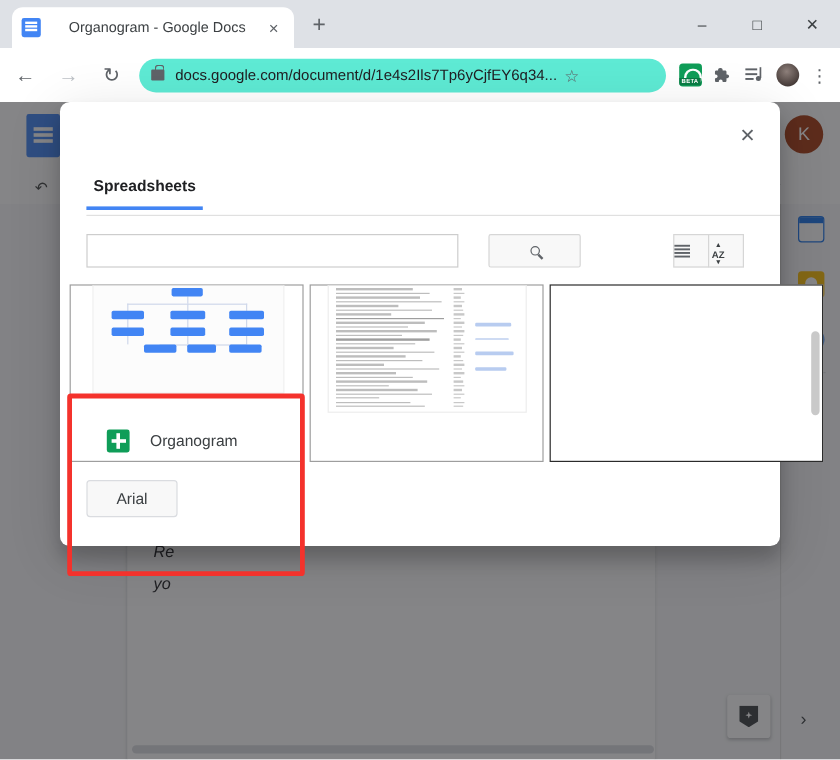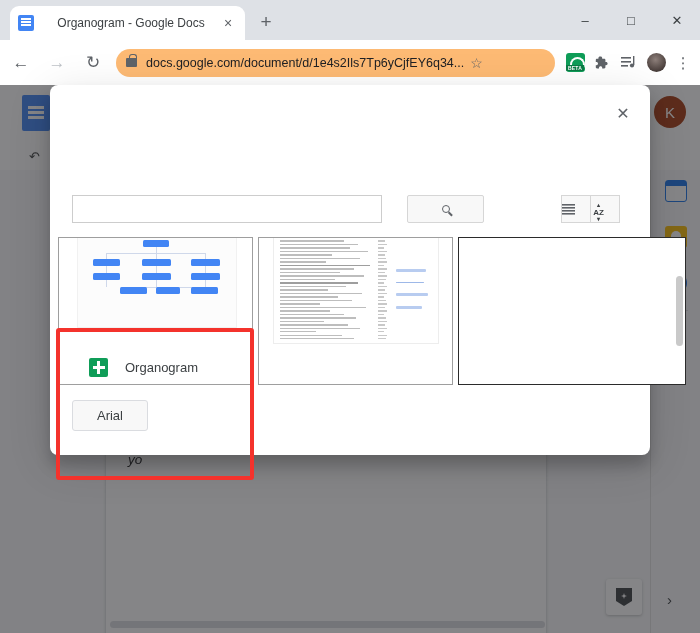--- a/index.html
+++ b/index.html
@@ -53,21 +53,21 @@
     position: absolute; top: 40px; left: 0; width: 700px; height: 45px;
     background: #ffffff; display: flex; align-items: center;
   }
   .nav-btn {
     width: 30px; height: 30px; margin-left: 6px; display: flex;
     align-items: center; justify-content: center;
     font-size: 17px; color: #5f6368;
   }
   .nav-btn.dim { color: #bdc1c6; }
   .omnibox {
-    flex: 1; height: 28px; margin: 0 6px 0 8px; background: #fdba74;
+    flex: 1; height: 28px; margin: 0 6px 0 8px; background: #5eead4;
     border-radius: 14px; display: flex; align-items: center; padding: 0 10px;
   }
   .lock-icon {
     width: 11px; height: 9px; flex: 0 0 11px; margin-right: 9px;
     background: #5f6368; border-radius: 1px; position: relative;
   }
   .lock-icon::before {
     content: ""; position: absolute; left: 2.5px; top: -4px;
     width: 6px; height: 6px; border: 1.5px solid #5f6368;
     border-bottom: none; border-radius: 3px 3px 0 0;
@@ -494,20 +494,21 @@
     <div class="doc-canvas">
       <div class="doc-page">
         <div class="doc-text">
           <div>an</div>
           <div>da</div>
           <div style="font-weight:bold">Te</div>
           <div>Th</div>
           <div style="height:92px"></div>
           <div style="font-style:italic">Be</div>
           <div style="font-style:italic">we</div>
+          <div style="font-style:italic">Re</div>
           <div style="font-style:italic">yo</div>
         </div>
         <div class="doc-caret"></div>
       </div>
       <div class="h-scroll"></div>
       <div class="explore-btn">
         <span class="explore-glyph"></span>
       </div>
     </div>
 
@@ -519,20 +520,23 @@
       <div class="rail-plus">+</div>
       <div class="rail-chevron">›</div>
     </div>
   </div>
 
   <div class="overlay"></div>
 
   <div class="modal">
     <div class="modal-close">✕</div>
 
+    <div class="tabs-row">
+      <div class="tab-spread">Spreadsheets</div>
+    </div>
 
     <div class="search-row">
       <input class="search-input" type="text" value="" placeholder="" style="">
       <div class="search-go">
         <span class="mag"></span>
       </div>
       <div class="view-group">
         <div class="view-btn">
           <span class="list-glyph"></span>
         </div>

